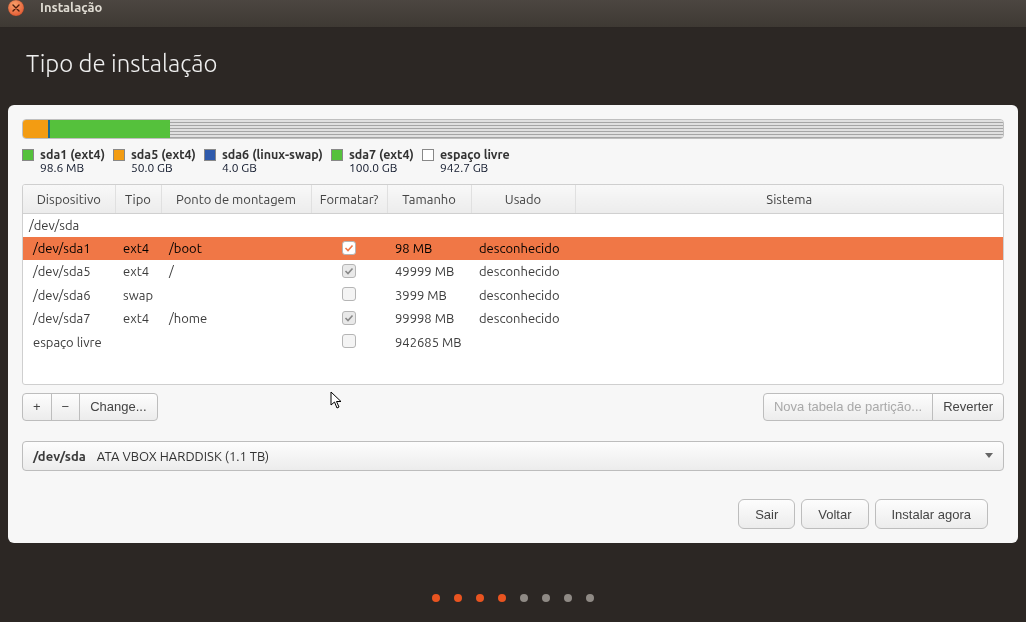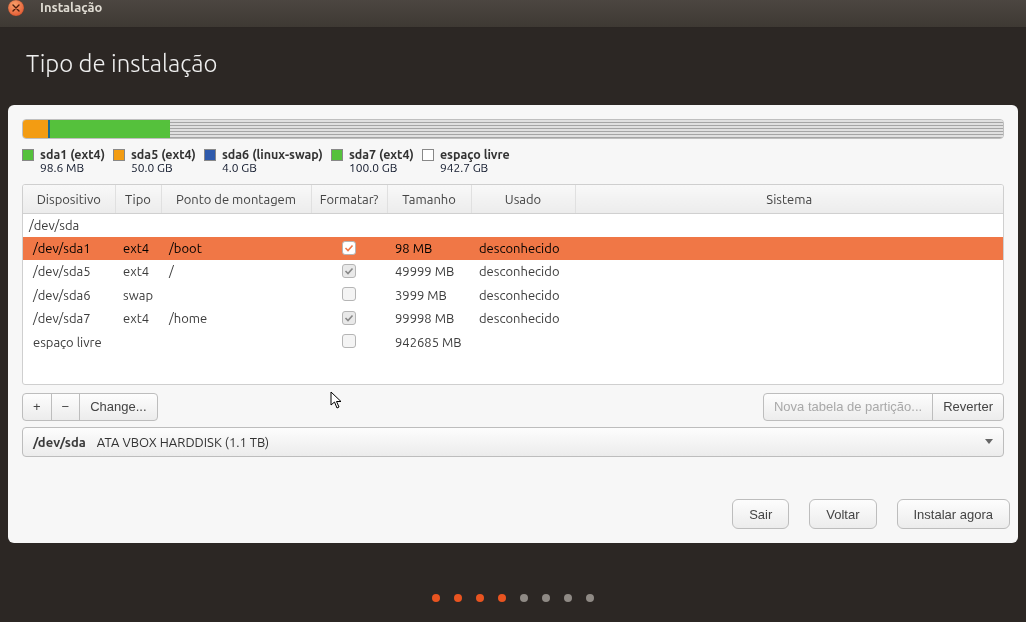--- a/index.html
+++ b/index.html
@@ -51,27 +51,27 @@
   .btn-group { display: flex; }
   .btn { background: linear-gradient(#fdfdfd,#ececec); border: 1px solid #bdbdbd; padding: 4px 10px; font-size: 13px; color: #444; cursor: pointer; height: 28px; display: inline-flex; align-items: center; }
   .btn.disabled { color: #a9a9a9; cursor: default; }
   .btn-group .btn { border-radius: 0; margin-left: -1px; }
   .btn-group .btn:first-child { border-radius: 4px 0 0 4px; margin-left: 0; }
   .btn-group .btn:last-child { border-radius: 0 4px 4px 0; }
   .btn.solo { border-radius: 4px; }
 
   
   .bootloader-label { margin-top: 14px; font-size: 13px; color: #444; }
-  .select { margin-top: 6px; border: 1px solid #bdbdbd; border-radius: 4px; background: linear-gradient(#fdfdfd,#ececec); height: 30px; display: flex; align-items: center; padding: 0 10px; justify-content: space-between; cursor: pointer; }
+  .select { margin-top: 20px; border: 1px solid #bdbdbd; border-radius: 4px; background: linear-gradient(#fdfdfd,#ececec); height: 30px; display: flex; align-items: center; padding: 0 10px; justify-content: space-between; cursor: pointer; }
   .select .sel-disk { font-weight: bold; margin-right: 8px; }
   .select .sel-text { color: #333; flex: 1; }
   .select .caret { width: 0; height: 0; border-left: 4px solid transparent; border-right: 4px solid transparent; border-top: 5px solid #666; }
 
   
-  .footer-btns { position: absolute; right: 8px; bottom: 14px; display: flex; gap: 20px; }
+  .footer-btns { position: absolute; right: 30px; bottom: 14px; display: flex; gap: 6px; }
   .footer-btns .btn { border-radius: 6px; padding: 6px 16px; height: 30px; }
 
   
   .cursor { position: absolute; left: 322px; top: 286px; pointer-events: none; }
   .cursor svg { width: 14px; height: 20px; }
 
   
   .dots { position: absolute; bottom: 20px; left: 0; right: 0; display: flex; gap: 14px; justify-content: center; }
   .dot { width: 8px; height: 8px; border-radius: 50%; }
   .dot.active { background: #e95420; }

